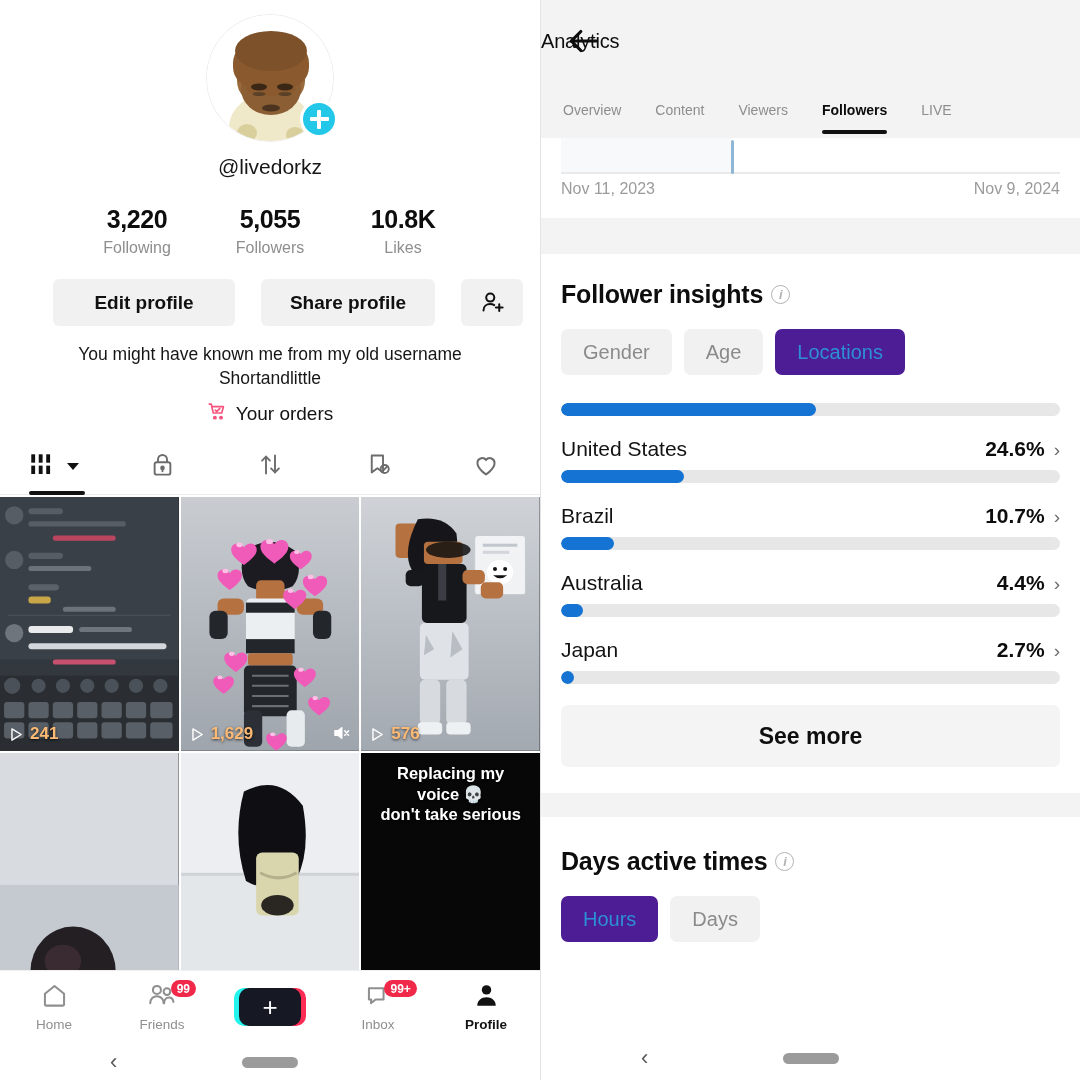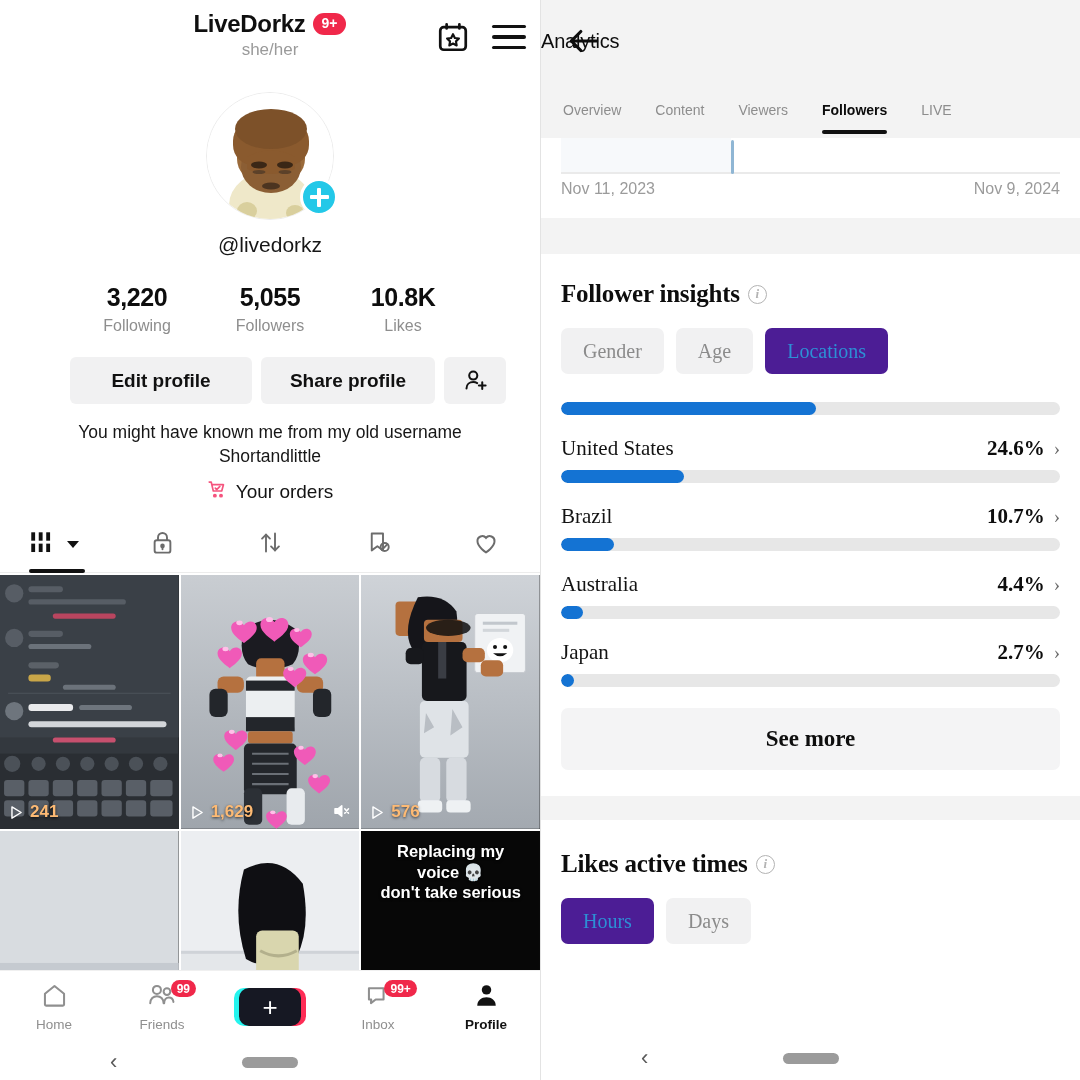--- a/index.html
+++ b/index.html
@@ -30,21 +30,21 @@
     display:flex; align-items:center; justify-content:center; cursor:pointer; }
   .l-plus:before { content:""; position:absolute; width:19px; height:4px; background:#fff; border-radius:1px; }
   .l-plus:after  { content:""; position:absolute; width:4px; height:19px; background:#fff; border-radius:1px; }
   .l-handle { text-align:center; font-size:21px; color:#161616; margin-top:13px; font-weight:400; }
 
   .l-stats { display:flex; justify-content:center; gap:0; margin-top:26px; }
   .l-stat { width:133px; text-align:center; cursor:pointer; }
   .l-stat-num { font-size:25px; font-weight:700; color:#0d0d0d; letter-spacing:-0.4px; }
   .l-stat-lab { font-size:16px; color:#8e8e8e; margin-top:5px; }
 
-  .l-btns { display:flex; justify-content:center; gap:9px; margin-top:22px;padding-left:36px; }
+  .l-btns { display:flex; justify-content:center; gap:26px; margin-top:22px;padding-left:36px; }
   .l-btn { background:#f1f1f2; border-radius:6px; height:47px; display:flex;
     align-items:center; justify-content:center; font-size:19px; font-weight:700;
     color:#101010; cursor:pointer; }
   .l-btn.edit { width:182px; }
   .l-btn.share { width:174px; }
   .l-btn.icon { width:62px; }
 
   .l-bio { text-align:center; font-size:17.5px; color:#161616; line-height:1.38;
     margin-top:16px; padding:0 62px; }
   .l-orders { display:flex; align-items:center; justify-content:center; gap:8px;
@@ -112,21 +112,21 @@
   .r-chart-cut { position:relative; height:80px; background:#fff; padding:0 20px; }
   .r-chart-rail { position:absolute; left:20px; right:20px; top:34px; height:2px; background:#eaeaea; }
   .r-chart-fillbox { position:absolute; left:20px; top:0; width:170px; height:34px;
     background:#f7f9fb; }
   .r-chart-handle { position:absolute; left:190px; top:2px; width:3px; height:34px;
     background:#8fb6d4; border-radius:2px; cursor:pointer; }
   .r-dates { position:absolute; left:20px; right:20px; top:42px; display:flex;
     justify-content:space-between; font-size:16px; color:#9b9b9b;gap:32px; }
   .r-gap { height:36px; background:#f3f3f3; }
 
-  .r-sec { background:#fff; padding:26px 20px 0;font-family:Liberation Serif, serif; }
+  .r-sec { background:#fff; padding:26px 20px 0; }
   .r-sec-title { display:flex; align-items:center; gap:8px; font-size:25px;
     font-weight:700; color:#0d0d0d; letter-spacing:-0.2px; }
   .r-info { width:19px; height:19px; border-radius:50%; border:1.7px solid #b3b3b3;
     color:#b3b3b3; font-size:13px; font-weight:700; display:flex; align-items:center;
     justify-content:center; font-style:italic; cursor:pointer; }
   .r-chips { display:flex; gap:12px; margin-top:20px; }
   .r-chip { background:#f1f1f2; color:#8b8b8b; border-radius:7px; padding:0 22px;
     height:46px; display:flex; align-items:center; font-size:20px; cursor:pointer; }
   .r-chip.on { background:#4c1d95; color:#2d8fd5; }
 
@@ -150,41 +150,20 @@
     background:#fff; display:flex; align-items:center; justify-content:center; }
   .r-syshome .sys-back { left:100px; }
 </style>
 </head>
 <body>
 
 <div class="stage">
 
   <div class="left">
 
-    <div class="l-topbar">
-      <div class="l-title-wrap">
-        <div class="l-name-row">
-          <span class="l-name">LiveDorkz</span>
-          <span class="l-badge">9+</span>
-        </div>
-        <div class="l-pronoun">she/her</div>
-      </div>
-      <div class="l-cal">
-        <svg viewBox="0 0 24 24" width="34" height="34" fill="none" stroke="#111" stroke-width="1.9">
-          <rect x="3" y="5" width="18" height="16" rx="2.5"></rect>
-          <path d="M7.5 3v3M16.5 3v3" stroke-linecap="round"></path>
-          <path d="M12 10l1.3 2.7 2.9.4-2.1 2 .5 2.9-2.6-1.4-2.6 1.4.5-2.9-2.1-2 2.9-.4z" stroke-width="1.5" stroke-linejoin="round"></path>
-        </svg>
-      </div>
-      <div class="l-ham">
-        <i></i>
-          <i></i>
-          <i></i>
-      </div>
-    </div>
 
     <div class="l-avatar-wrap">
       <div class="l-avatar">
         <svg viewBox="0 0 128 128" width="128" height="128">
           <rect width="128" height="128" fill="#ffffff"></rect>
           <ellipse cx="64" cy="112" rx="42" ry="34" fill="#efe8c9"></ellipse>
           <ellipse cx="40" cy="118" rx="10" ry="9" fill="#d9cf9d"></ellipse>
           <ellipse cx="88" cy="120" rx="9" ry="8" fill="#d9cf9d"></ellipse>
           <ellipse cx="64" cy="104" rx="7" ry="9" fill="#efe8c9"></ellipse>
           <rect x="30" y="32" width="68" height="56" rx="22" fill="#9a6a3a"></rect>
@@ -661,21 +640,21 @@
 
       </div>
 
       <div class="r-seemore">See more</div>
     </div>
 
     <div class="r-gap2"></div>
 
     <div class="r-sec" style="padding-top:30px;">
       <div class="r-sec-title">
-        <span>Likes active times</span>
+        <span>Days active times</span>
         <span class="r-info">i</span>
       </div>
       <div class="r-chips">
         <div class="r-chip on">Hours</div>
         <div class="r-chip">Days</div>
       </div>
     </div>
 
     <div class="r-syshome">
       <span class="sys-back">‹</span>

